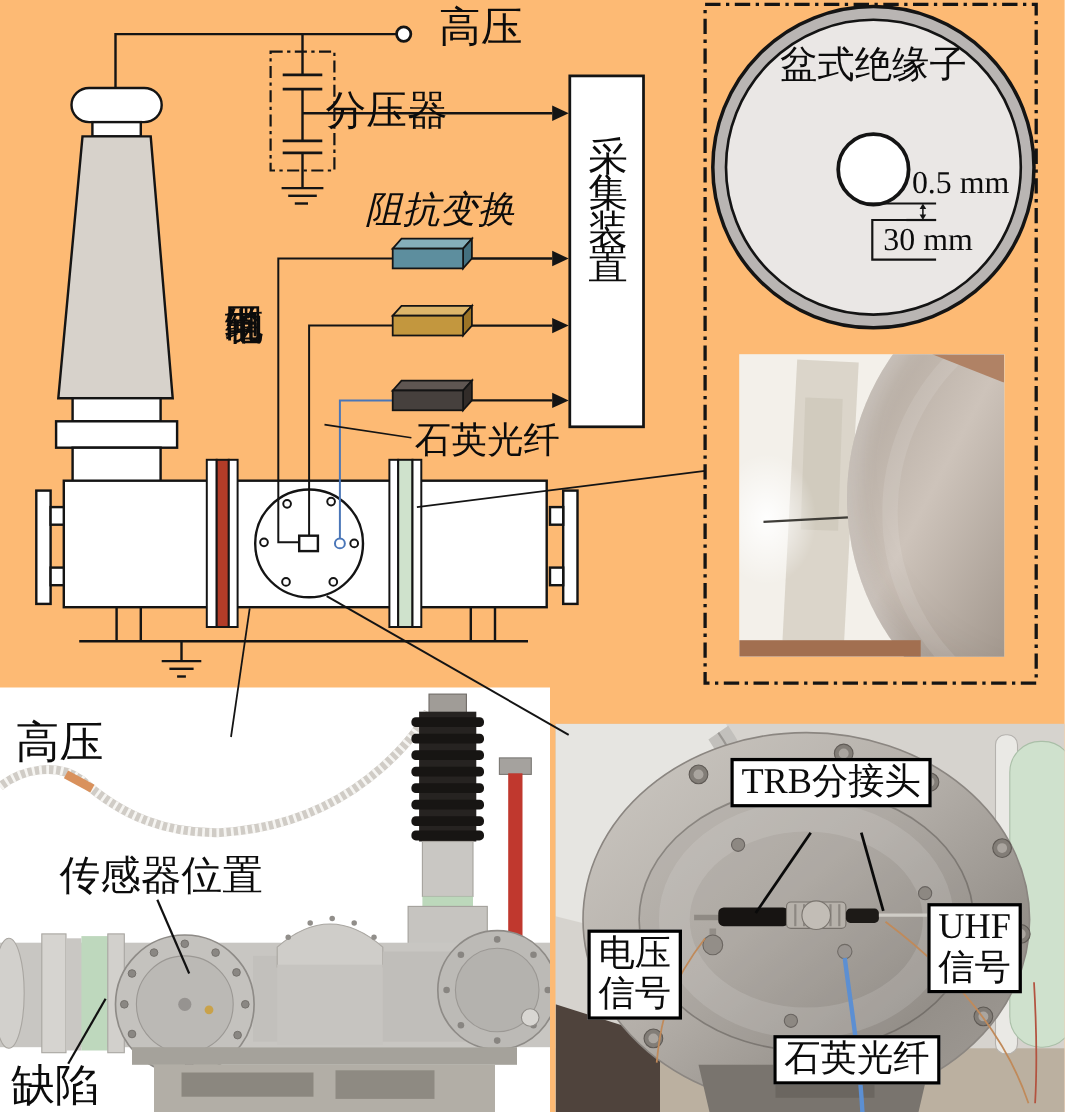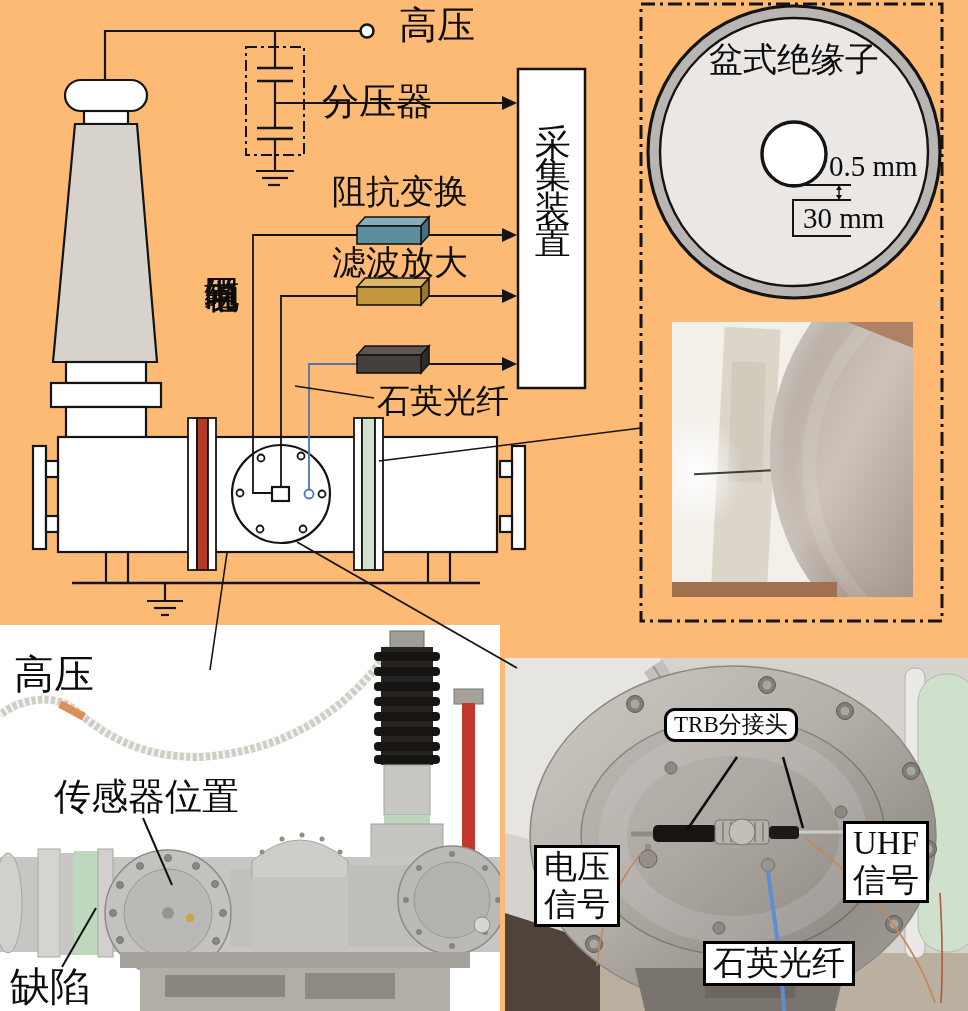--- a/index.html
+++ b/index.html
@@ -337,34 +337,33 @@
 
     <g fill="#141414">
       <polygon points="502,96 517,103 502,110"></polygon>
       <polygon points="502,228 517,235 502,242"></polygon>
       <polygon points="502,289 517,296 502,303"></polygon>
       <polygon points="502,357 517,364 502,371"></polygon>
     </g>
   </svg>
 
   <div class="lbl" style="left:399px;top:6px;font-size:38px;">高压</div>
-  <div class="lbl" style="left:322px;top:83px;font-size:37px;">分压器</div>
-  <div class="lbl center" style="left:330px;top:174px;width:140px;font-size:34px;">阻抗变换</div>
-  <div class="lbl center" style="left:330px;top:245px;width:140px;font-size:34px;">滤波放大</div>
+  <div class="lbl" style="left:296px;top:83px;font-size:37px;">分压器</div>
+  <div class="lbl center" style="left:330px;top:174px;width:140px;font-size:34px;font-style:italic;">阻抗变换</div>
   <div class="lbl" style="left:377px;top:384px;font-size:33px;">石英光纤</div>
   <div class="lbl vert" style="left:202px;top:250px;font-size:35px;">同轴电缆</div>
   <div class="lbl vert" style="left:533px;top:95px;font-size:36px;letter-spacing:33px;">采集装置</div>
   <div class="lbl center" style="left:704px;top:42px;width:180px;font-size:34px;">盆式绝缘子</div>
   <div class="lbl" style="left:829px;top:151px;font-size:29px;">0.5 mm</div>
   <div class="lbl" style="left:803px;top:203px;font-size:29px;">30 mm</div>
   <div class="lbl" style="left:14px;top:654px;font-size:40px;">高压</div>
   <div class="lbl" style="left:54px;top:778px;font-size:37px;">传感器位置</div>
   <div class="lbl" style="left:10px;top:966px;font-size:40px;">缺陷</div>
 
-  <div class="lbl boxed" style="left:664px;top:708px;font-size:23px;border-radius:11px;">TRB分接头</div>
+  <div class="lbl boxed" style="left:664px;top:689px;font-size:33px;">TRB分接头</div>
   <div class="lbl boxed" style="left:534px;top:845px;font-size:33px;">
     <div>电压</div>
     <div>信号</div>
   </div>
   <div class="lbl boxed" style="left:843px;top:821px;font-size:33px;font-family:Liberation Serif, serif;">
     <div>UHF</div>
     <div>信号</div>
   </div>
   <div class="lbl boxed" style="left:703px;top:941px;font-size:33px;">石英光纤</div>
 

